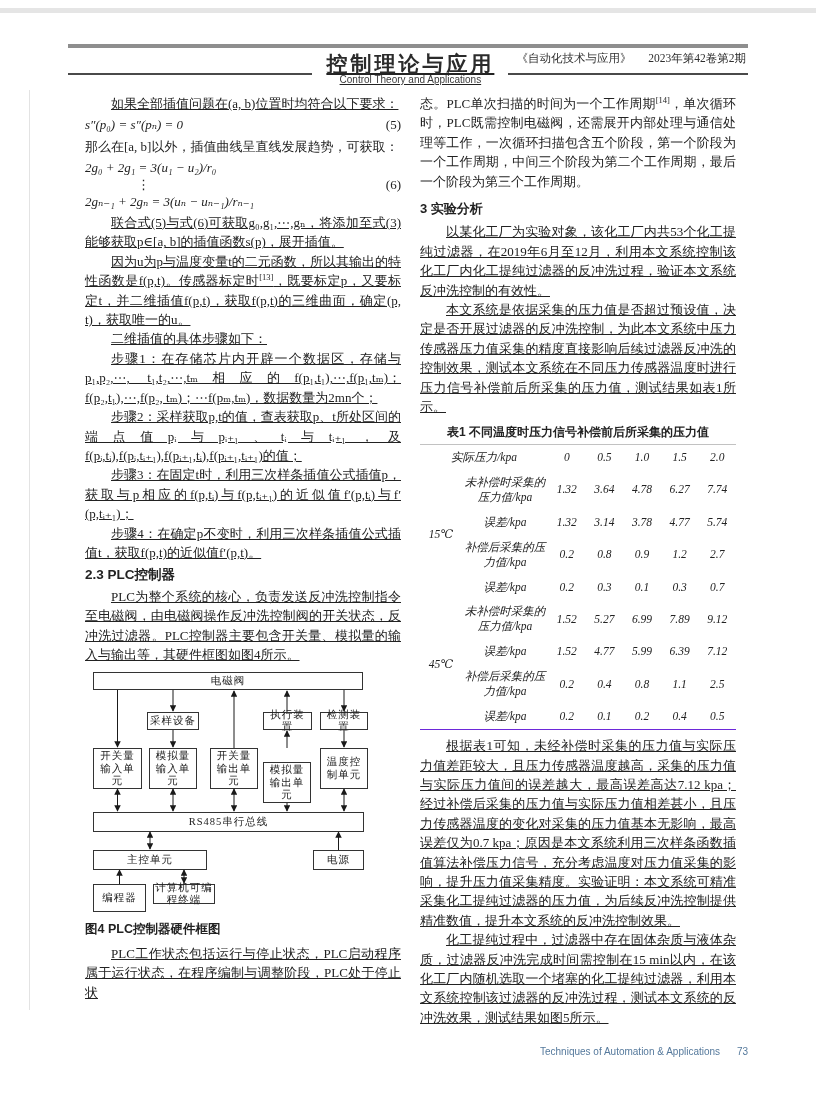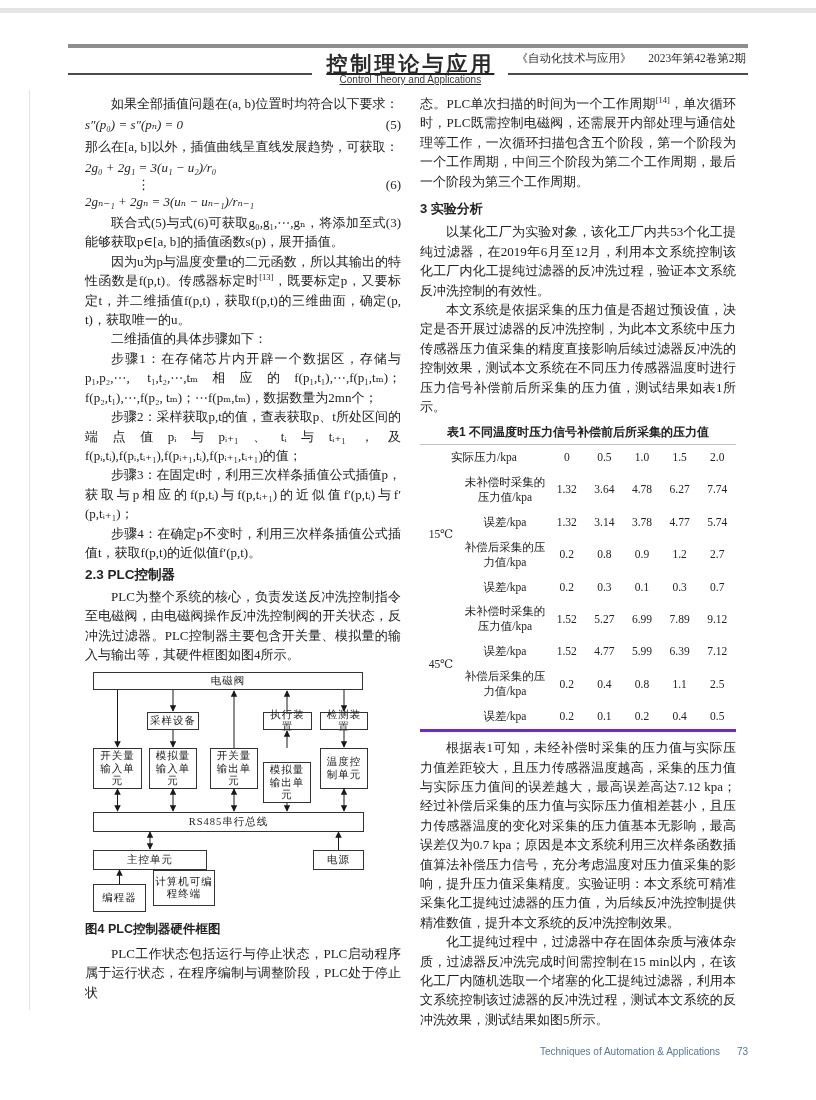--- a/index.html
+++ b/index.html
@@ -18,21 +18,21 @@
             font-size:21px;letter-spacing:3px;line-height:1;color:#2b2b2b;}
   .title-en{font-family:"Liberation Sans","DejaVu Sans",sans-serif;font-size:10px;color:#3a3a3a;line-height:1.2;}
   .issue-block{border-bottom:2px solid #4a4a4a;padding:0 2px 7px 8px;font-size:11.5px;color:#2e2e2e;white-space:nowrap;}
   .issue-block .vol{margin-left:14px;}
 
   
   .col{position:absolute;top:94px;width:316px;font-size:13px;line-height:19.4px;text-align:justify;}
   .col-left{left:85px;}
   .col-right{left:420px;}
   p{margin:0;}
-  .indent{text-indent:2em;}
+  .indent{text-indent:2em;text-decoration:underline;}
   sup{font-size:8.5px;line-height:0;}
 
   .sec-heading{font-family:"Liberation Sans","DejaVu Sans",sans-serif;font-weight:bold;
                font-size:13.5px;margin:3px 0 2px 0;text-align:left;}
   .sec-heading.big{font-size:13px;margin:8px 0 4px 0;}
 
   
   .equation{display:flex;justify-content:space-between;align-items:center;
             font-style:italic;margin:2px 0;}
   .eq-lines{flex:1;}
@@ -45,21 +45,21 @@
   .fbox{position:absolute;box-sizing:border-box;border:1px solid #333;background:#fff;
         display:flex;align-items:center;justify-content:center;text-align:center;
         font-size:10.5px;line-height:1.2;letter-spacing:1px;padding:1px;}
   .fig-caption{text-align:left;font-family:"Liberation Sans","DejaVu Sans",sans-serif;
                font-weight:bold;font-size:12.5px;margin:2px 0 4px 0;}
 
   
   .tbl-caption{font-family:"Liberation Sans","DejaVu Sans",sans-serif;font-weight:bold;
                font-size:12px;text-align:center;margin:6px 0 2px 0;}
   table.data{width:100%;border-collapse:collapse;font-size:11.5px;line-height:1.3;
-             border-top:1px solid #c2c2c2;border-bottom:3px solid #6d28d9;margin-bottom:6px;}
+             border-top:1px solid #c2c2c2;border-bottom:1px solid #6d28d9;margin-bottom:6px;font-style:italic;}
   table.data td{text-align:center;vertical-align:middle;padding:5px 1px;}
   td.temp{width:40px;}
   td.rowlabel{width:84px;}
 
   
   .footer{position:absolute;top:1046px;left:68px;width:680px;text-align:right;
           font-family:"Liberation Sans","DejaVu Sans",sans-serif;font-size:10px;color:#55799c;}
   .footer .pageno{margin-left:14px;}
 </style>
 </head>
@@ -150,21 +150,21 @@
       <div class="fbox" style="left:235px;top:42px;width:48px;height:18px;">检测装置</div>
       <div class="fbox" style="left:8px;top:78px;width:49px;height:41px;">开关量输入单元</div>
       <div class="fbox" style="left:64px;top:78px;width:48px;height:41px;">模拟量输入单元</div>
       <div class="fbox" style="left:125px;top:78px;width:48px;height:41px;">开关量输出单元</div>
       <div class="fbox" style="left:178px;top:78px;width:48px;height:41px;margin-top:14px;">模拟量输出单元</div>
       <div class="fbox" style="left:235px;top:78px;width:48px;height:41px;">温度控制单元</div>
       <div class="fbox" style="left:8px;top:142px;width:271px;height:20px;">RS485串行总线</div>
       <div class="fbox" style="left:8px;top:180px;width:114px;height:20px;">主控单元</div>
       <div class="fbox" style="left:228px;top:180px;width:51px;height:20px;">电源</div>
       <div class="fbox" style="left:8px;top:214px;width:53px;height:28px;">编程器</div>
-      <div class="fbox" style="left:68px;top:200px;width:62px;height:36px;">计算机可编程终端</div>
+      <div class="fbox" style="left:68px;top:214px;width:62px;height:20px;">计算机可编程终端</div>
     </div>
     <div class="fig-caption">图4  PLC控制器硬件框图</div>
 
     <p class="indent">PLC工作状态包括运行与停止状态，PLC启动程序属于运行状态，在程序编制与调整阶段，PLC处于停止状</p>
   </div>
 
   <div class="col col-right">
     <p><span>态。PLC单次扫描的时间为一个工作周期</span><sup>[14]</sup><span>，单次循环时，PLC既需控制电磁阀，还需展开内部处理与通信处理等工作，一次循环扫描包含五个阶段，第一个阶段为一个工作周期，中间三个阶段为第二个工作周期，最后一个阶段为第三个工作周期。</span></p>
 
     <div class="sec-heading big">3  实验分析</div>

